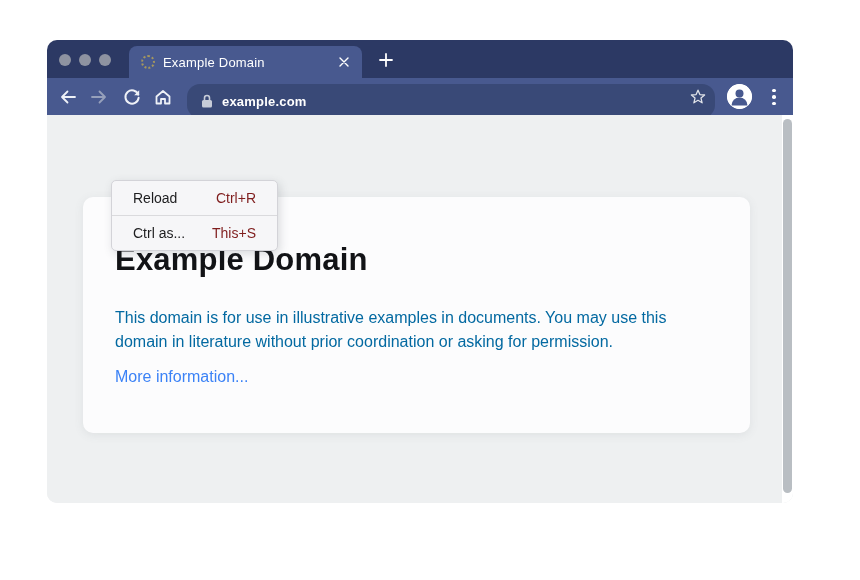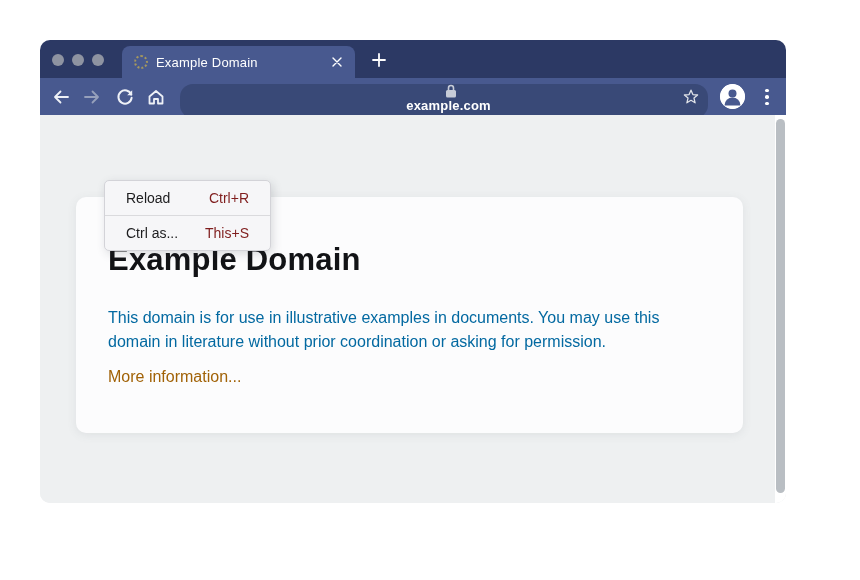--- a/index.html
+++ b/index.html
@@ -1,20 +1,20 @@
 <!DOCTYPE html>
 <html><head>
 <meta charset="utf-8">
 <style>
   * { margin: 0; padding: 0; box-sizing: border-box; }
   html, body { width: 860px; height: 580px; background: #ffffff; font-family: "Liberation Sans", "DejaVu Sans", sans-serif; }
   .stage { position: relative; width: 860px; height: 580px; overflow: hidden; }
 
   
-  .window { position: absolute; left: 40px; top: 40px; width: 746px; height: 463px;
+  .window { position: absolute; left: 47px; top: 40px; width: 746px; height: 463px;
             border-radius: 10px; overflow: hidden; background: #eef0f1; }
 
   
   .tabstrip { position: absolute; left: 0; top: 0; width: 100%; height: 38px; background: #2c3964; }
   .traffic { position: absolute; left: 12px; top: 14px; display: flex; gap: 8px; }
   .traffic .dot { width: 12px; height: 12px; border-radius: 50%; background: #8e93a1; }
   .tab { position: absolute; left: 82px; top: 6px; width: 233px; height: 32px; background: #48598f;
          border-radius: 8px 8px 0 0; display: flex; align-items: center; }
   .favicon { width: 14px; height: 14px; margin-left: 12px; border-radius: 50%;
              border: 2px dotted #a4975f; }
@@ -23,21 +23,21 @@
                align-items: center; justify-content: center; }
   .newtab { position: absolute; left: 326px; top: 8px; width: 26px; height: 24px; display: flex;
             align-items: center; justify-content: center; }
 
   
   .toolbar { position: absolute; left: 0; top: 38px; width: 100%; height: 37px; background: #48598f; }
   .navbtn { position: absolute; top: 6px; width: 26px; height: 26px; display: flex;
             align-items: center; justify-content: center; }
   .btn-back { left: 8px; } .btn-fwd { left: 39px; } .btn-reload { left: 72px; } .btn-home { left: 103px; }
   .addrbar { position: absolute; left: 140px; top: 6px; width: 528px; height: 34px; background: #394977;
-             border-radius: 13px; display: flex; align-items: center; flex-direction: column; }
+             border-radius: 13px; display: flex; align-items: center; }
   .addr-lock { margin-left: 14px; display: flex; align-items: center; }
   .addr-url { margin-left: 9px; color: #ffffff; font-size: 13px; font-weight: 700; letter-spacing: .2px; }
   .addr-star { position: absolute; right: 8px; top: 4px; width: 18px; height: 18px; }
   .avatar { position: absolute; left: 680px; top: 6px; width: 25px; height: 25px; border-radius: 50%;
             background: #ffffff; overflow: hidden; }
   .avatar svg { display: block; }
   .kebab { position: absolute; left: 721px; top: 7px; width: 12px; height: 24px; display: flex;
            flex-direction: column; align-items: center; justify-content: center; gap: 3px; }
   .kebab .kdot { width: 3.5px; height: 3.5px; border-radius: 50%; background: #ffffff; }
 
@@ -46,21 +46,21 @@
   .scroll-track { position: absolute; right: 0; top: 0; width: 11px; height: 100%; background: #ffffff; }
   .scroll-thumb { position: absolute; right: 1px; top: 4px; width: 9px; height: 374px;
                   background: #b9bec3; border-radius: 5px; }
 
   .card { position: absolute; left: 36px; top: 82px; width: 667px; height: 236px; background: #fcfcfd;
           border-radius: 10px; box-shadow: 0 2px 10px rgba(90,96,110,0.10);
           padding: 45px 40px 0 32px; }
   .card h1 { font-size: 31px; line-height: 36px; font-weight: 700; color: #121316; margin: 0 0 28px 0;
              letter-spacing: .2px; }
   .card p { font-size: 16px; line-height: 24px; color: #0369a1; width: 588px; margin: 0 0 14px 0; }
-  .card a { font-size: 16px; color: #a16207; text-decoration: none; }
+  .card a { font-size: 16px; color: #3b82f6; text-decoration: none; }
 
   
   .ctxmenu { position: absolute; left: 64px; top: 65px; width: 167px; background: #f6f6f8;
              border: 1px solid #d3d3d8; border-radius: 5px;
              box-shadow: 2px 3px 10px rgba(60,64,75,0.18); z-index: 5; }
   .ctxrow { height: 34px; display: flex; align-items: center; justify-content: space-between;
             padding: 17px 21px; cursor: default; }
   .ctxrow .lbl { font-size: 14px; color: #1d1d1f; }
   .ctxrow .sc  { font-size: 14px; color: #7f1d1d; }
   .ctxsep { height: 1px; background: #dadadd; margin: 0; }

